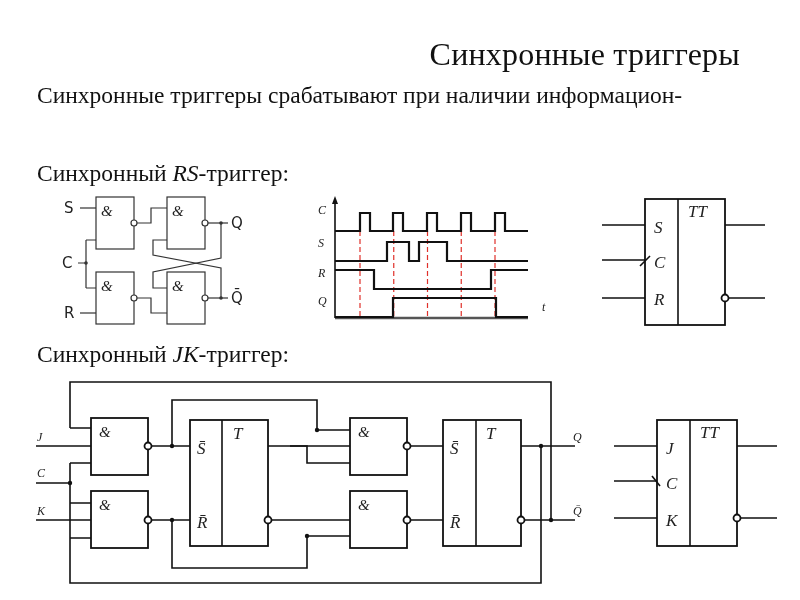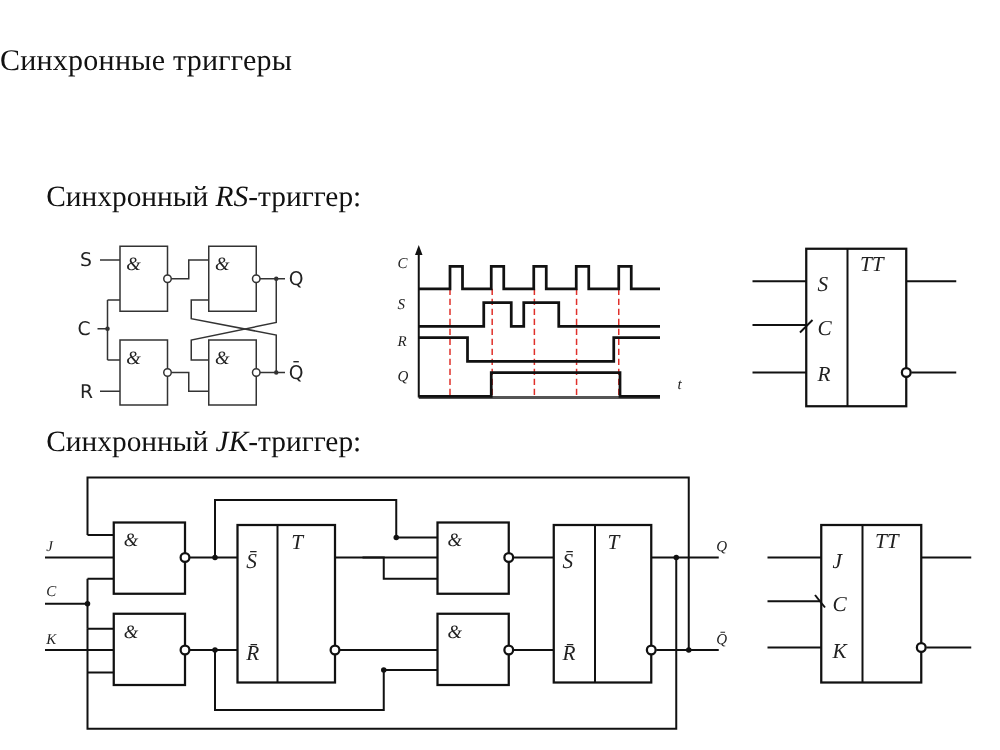--- a/index.html
+++ b/index.html
@@ -1,39 +1,40 @@
 <!DOCTYPE html>
 <html><head>
 <meta charset="utf-8">
 <style>
   html, body { margin: 0; padding: 0; background: #ffffff; }
   body { width: 800px; height: 600px; position: relative; overflow: hidden; font-family: "Liberation Serif", "DejaVu Serif", serif; color: #111; }
-  .title { position: absolute; left: 0; width: 740px; top: 36px; text-align: left; font-size: 24px; letter-spacing: 0.2px; }
+  .title { position: absolute; left: 0; width: 740px; top: 36px; text-align: right; font-size: 32px; letter-spacing: 0.2px; }
   .para { position: absolute; left: 37px; top: 80px; font-size: 23.5px; line-height: 30px; width: 750px; }
   .sub { position: absolute; left: 37px; font-size: 23.5px; }
   .sub i { font-style: italic; }
-  #sub-rs { top: 145px; }
+  #sub-rs { top: 160px; }
   #sub-jk { top: 341px; }
   svg { position: absolute; left: 0; top: 0; }
   .w { stroke: #111; stroke-width: 1.6; fill: none; }
   .wt { stroke: #111; stroke-width: 2.2; fill: none; }
   .box { stroke: #111; stroke-width: 1.8; fill: #fff; }
   .gbox { stroke: #333; stroke-width: 1.2; fill: #fff; }
   .gw { stroke: #333; stroke-width: 1.2; fill: none; }
   .dash { stroke: #e0302a; stroke-width: 1.2; stroke-dasharray: 5 3; fill: none; }
   .lbl-sans { font-family: "DejaVu Sans", "Liberation Sans", sans-serif; font-size: 15px; fill: #222; }
   .lbl-it { font-family: "Liberation Serif", serif; font-style: italic; font-size: 17px; fill: #222; }
   .lbl-sm { font-family: "Liberation Serif", serif; font-style: italic; font-size: 12px; fill: #222; }
   .amp { font-family: "Liberation Serif", serif; font-style: italic; font-size: 15px; fill: #222; }
 </style>
 </head>
 <body>
 
 <div class="title">Синхронные триггеры</div>
 <div class="para">
+  <div>Синхронные триггеры срабатывают при наличии информацион-</div>
 </div>
 <div class="sub" id="sub-rs"><span>Синхронный </span><i>RS</i><span>-триггер:</span></div>
 <div class="sub" id="sub-jk"><span>Синхронный </span><i>JK</i><span>-триггер:</span></div>
 
 <svg width="800" height="600" viewBox="0 0 800 600">
 
   <g>
 
     <rect class="gbox" x="96" y="197" width="38" height="52"></rect>
     <rect class="gbox" x="167" y="197" width="38" height="52"></rect>

